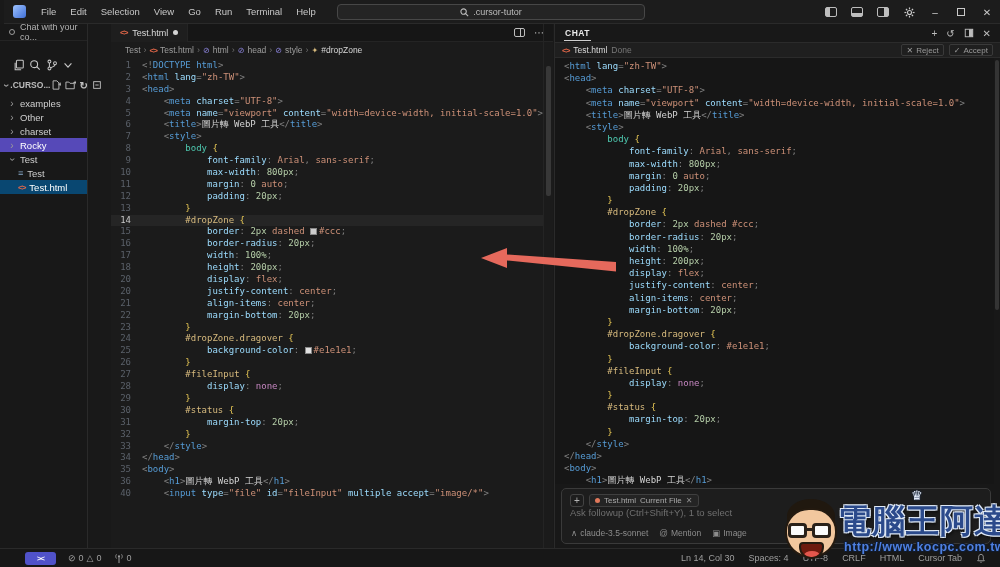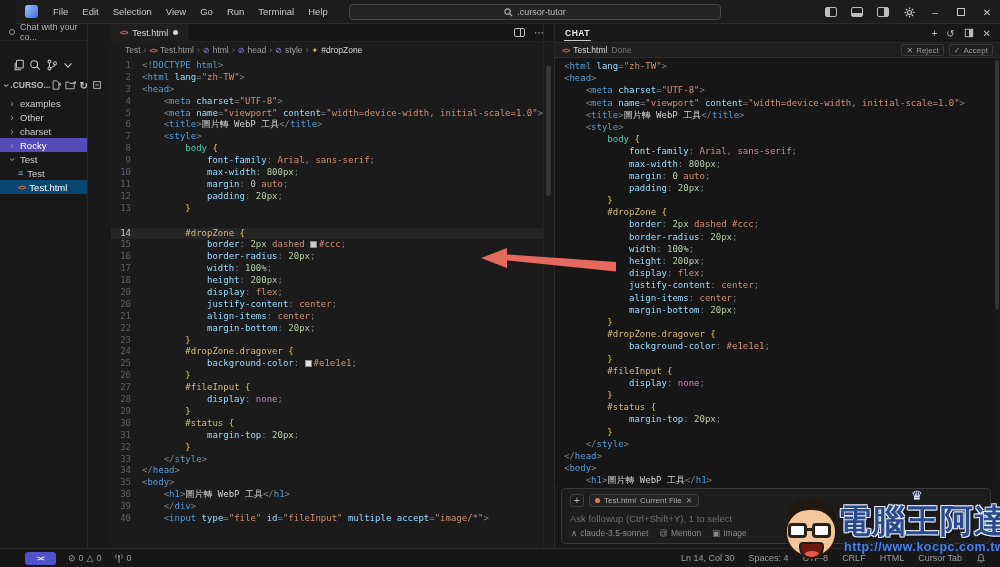--- a/index.html
+++ b/index.html
@@ -1,25 +1,25 @@
 <!DOCTYPE html>
 <html><head>
 <meta charset="utf-8">
 <style>
   *{box-sizing:border-box;margin:0;padding:0;}
   html,body{width:1000px;height:567px;overflow:hidden;}
   body{position:relative;background:#191919;font-family:"Liberation Sans",sans-serif;color:#cccccc;}
   svg{display:block;}
   
-  .titlebar{position:absolute;top:0;left:16px;right:0;height:24px;background:#1c1c1c;border-bottom:1px solid #2a2a2a;display:flex;align-items:center;z-index:5;}
+  .titlebar{position:absolute;top:0;left:4px;right:0;height:24px;background:#1c1c1c;border-bottom:1px solid #2a2a2a;display:flex;align-items:center;z-index:5;}
   .logo{width:13px;height:13px;margin:0 8px 0 9px;border-radius:3px;background:linear-gradient(135deg,#9ec3ff,#3f6fd8);}
   .menus{display:flex;align-items:center;}
   .menu-item{font-size:9.5px;color:#c8c8c8;padding:0 7px;line-height:24px;cursor:default;}
   .navarrows{margin-left:14px;display:flex;gap:10px;color:#b9b9b9;font-size:11px;}
-  .searchbox{position:absolute;left:333px;top:4px;width:372px;height:16px;border:1px solid #474747;border-radius:4px;background:#242424;display:flex;align-items:center;justify-content:center;gap:4px;color:#bdbdbd;font-size:9px;}
+  .searchbox{position:absolute;left:333px;top:4px;width:308px;height:16px;border:1px solid #474747;border-radius:4px;background:#242424;display:flex;align-items:center;justify-content:center;gap:4px;color:#bdbdbd;font-size:9px;}
   .wincontrols{position:absolute;right:0;top:0;height:24px;display:flex;align-items:center;gap:0;}
   .wc{width:26px;height:24px;display:flex;align-items:center;justify-content:center;color:#c9c9c9;font-size:10px;}
   .lay{width:12px;height:10px;border:1px solid #bdbdbd;border-radius:2px;position:relative;}
   .lay.l::before{content:"";position:absolute;left:0;top:0;bottom:0;width:4px;background:#bdbdbd;}
   .lay.b::before{content:"";position:absolute;left:0;right:0;bottom:0;height:3px;background:#bdbdbd;}
   .lay.r::before{content:"";position:absolute;right:0;top:0;bottom:0;width:4px;background:#bdbdbd;}
   
   .sidebar{position:absolute;top:24px;left:0;width:88px;bottom:19px;background:#181818;border-right:1px solid #2a2a2a;}
   .side-chat{height:17px;display:flex;align-items:center;gap:5px;padding:0 9px;font-size:9px;color:#b3b3b3;border-bottom:1px solid #242424;}
   .ring{width:6px;height:6px;border:1px solid #9a9a9a;border-radius:50%;flex:none;}
@@ -42,21 +42,21 @@
   .tab-actions{margin-left:auto;display:flex;gap:9px;align-items:center;padding-right:9px;color:#bdbdbd;font-size:10px;}
   .spl{width:11px;height:9px;border:1px solid #bdbdbd;border-radius:2px;position:relative;}
   .spl::before{content:"";position:absolute;left:50%;top:0;bottom:0;width:1px;background:#bdbdbd;}
   .breadcrumb{height:16px;display:flex;align-items:center;gap:3px;padding-left:14px;font-size:8.5px;color:#9d9d9d;}
   .breadcrumb .sep{color:#6f6f6f;font-size:9px;}
   .bc-sym{color:#8e86e0;font-size:8px;}
   .bc-id{color:#d7ba7d;font-size:8px;}
   .bc-last{color:#d8d8d8;}
   .code{position:absolute;top:35px;bottom:0;left:0;right:10px;overflow:hidden;font-family:"DejaVu Sans Mono",monospace;font-size:9px;line-height:11.9px;padding-top:1px;}
   .code-line{display:flex;white-space:pre;height:11.9px;}
-  .code-line.active{background:rgba(140,140,140,.09);margin-top:13px;}
+  .code-line.active{background:rgba(140,140,140,.09);}
   .ln{width:31px;flex:none;text-align:right;padding-right:11px;color:#5a6069;}
   .code-line.active .ln{color:#c8c8c8;}
   .tk-t{color:#569cd6}.tk-p{color:#808080}.tk-a{color:#9cdcfe}.tk-s{color:#ce9178}.tk-w{color:#d4d4d4}
   .tk-e{color:#4ec9b0}.tk-i{color:#d7ba7d}.tk-pr{color:#9cdcfe}.tk-v{color:#ce9178}.tk-n{color:#b5cea8}
   .tk-k{color:#c586c0}.tk-b{color:#e8c855}
   .tk-sw{display:inline-block;width:7px;height:7px;border:1px solid #888;margin:0 2px -1px 0;}
   .ed-scroll{position:absolute;right:2px;top:42px;width:5px;height:130px;background:#383838;border-radius:2px;}
   .ed-track{position:absolute;right:0;top:0,0;width:10px;top:0;bottom:0;border-left:1px solid #242424;}
   
   .chat{position:absolute;top:24px;left:554px;right:0;bottom:19px;background:#181818;border-left:1px solid #2a2a2a;}
@@ -70,21 +70,21 @@
   .cf-btn{border:1px solid #3a3a3a;border-radius:2px;color:#9a9a9a;font-size:8px;padding:0px 4px;display:flex;gap:3px;align-items:center;height:12px;}
   .chat-code{position:absolute;top:34px;bottom:64px;left:0;right:6px;overflow:hidden;background:#161616;font-family:"DejaVu Sans Mono",monospace;font-size:9px;line-height:12.2px;padding:2px 0 0 9px;}
   .chat-code .code-line{height:12.2px;}
   .chat-scroll{position:absolute;right:1px;top:36px;width:4px;height:250px;background:#343434;border-radius:2px;}
   .chat-input{position:absolute;left:6px;right:9px;bottom:4px;height:56px;background:#1d1d1d;border:1px solid #3a3a3a;border-radius:5px;padding:5px 8px;}
   .ci-row1{display:flex;align-items:center;gap:5px;}
   .plusbtn{width:14px;height:13px;border:1px solid #434343;border-radius:3px;color:#b5b5b5;font-size:10px;display:flex;align-items:center;justify-content:center;}
   .chip{display:flex;align-items:center;gap:4px;border:1px solid #3f3f3f;border-radius:3px;background:#242424;height:13px;padding:0 5px;font-size:8px;color:#ababab;}
   .chip .odot{width:5px;height:5px;border-radius:50%;background:#e2795b;}
   .chip .x{color:#8a8a8a;}
-  .ci-ph{margin-top:6px;font-size:9.5px;color:#6f6f6f;}
+  .ci-ph{font-size:9.5px;color:#6f6f6f;}
   .ci-row3{position:absolute;left:9px;right:9px;bottom:5px;display:flex;align-items:center;gap:11px;font-size:8.5px;color:#8d8d8d;}
   .ci-item{display:flex;align-items:center;gap:3px;}
   
   .statusbar{position:absolute;left:0;right:0;bottom:0;height:19px;background:#171717;border-top:1px solid #2a2a2a;display:flex;align-items:center;font-size:9px;color:#9f9f9f;z-index:10;}
   .remote{margin-left:25px;width:31px;height:13px;background:#5052c9;border-radius:3px;color:#fff;font-size:7.5px;font-weight:bold;display:flex;align-items:center;justify-content:center;letter-spacing:-1px;}
   .sb-item{display:flex;align-items:center;gap:3px;margin-left:12px;}
   .sb-right{margin-left:auto;display:flex;align-items:center;gap:14px;padding-right:14px;}
   
   .arrow{position:absolute;left:478px;top:246px;z-index:40;pointer-events:none;}
   
@@ -312,21 +312,20 @@
       <div class="code-line"><span class="ln">27</span><span><span class="tk-w">        </span><span class="tk-i">#fileInput</span><span class="tk-b"> {</span></span></div>
       <div class="code-line"><span class="ln">28</span><span><span class="tk-w">            </span><span class="tk-pr">display</span><span class="tk-p">: </span><span class="tk-k">none</span><span class="tk-p">;</span></span></div>
       <div class="code-line"><span class="ln">29</span><span><span class="tk-w">        </span><span class="tk-b">}</span></span></div>
       <div class="code-line"><span class="ln">30</span><span><span class="tk-w">        </span><span class="tk-i">#status</span><span class="tk-b"> {</span></span></div>
       <div class="code-line"><span class="ln">31</span><span><span class="tk-w">            </span><span class="tk-pr">margin-top</span><span class="tk-p">: </span><span class="tk-n">20px</span><span class="tk-p">;</span></span></div>
       <div class="code-line"><span class="ln">32</span><span><span class="tk-w">        </span><span class="tk-b">}</span></span></div>
       <div class="code-line"><span class="ln">33</span><span><span class="tk-w">    </span><span class="tk-p">&lt;/</span><span class="tk-t">style</span><span class="tk-p">&gt;</span></span></div>
       <div class="code-line"><span class="ln">34</span><span><span class="tk-p">&lt;/</span><span class="tk-t">head</span><span class="tk-p">&gt;</span></span></div>
       <div class="code-line"><span class="ln">35</span><span><span class="tk-p">&lt;</span><span class="tk-t">body</span><span class="tk-p">&gt;</span></span></div>
       <div class="code-line"><span class="ln">36</span><span><span class="tk-w">    </span><span class="tk-p">&lt;</span><span class="tk-t">h1</span><span class="tk-p">&gt;</span><span class="tk-w">圖片轉 WebP 工具</span><span class="tk-p">&lt;/</span><span class="tk-t">h1</span><span class="tk-p">&gt;</span></span></div>
-      <div class="code-line"><span class="ln">39</span><span><span class="tk-w">    </span><span class="tk-p">&lt;/</span><span class="tk-t">div</span><span class="tk-p">&gt;</span></span></div>
       <div class="code-line"><span class="ln">40</span><span><span class="tk-w">    </span><span class="tk-p">&lt;</span><span class="tk-t">input</span><span class="tk-a"> type</span><span class="tk-p">=</span><span class="tk-s">"file"</span><span class="tk-a"> id</span><span class="tk-p">=</span><span class="tk-s">"fileInput"</span><span class="tk-a"> multiple accept</span><span class="tk-p">=</span><span class="tk-s">"image/*"</span><span class="tk-p">&gt;</span></span></div>
     </div>
   <div class="ed-track"></div>
   <div class="ed-scroll"></div>
 </div>
 
 <div class="chat">
   <div class="chat-header">
     <span class="chat-title">CHAT</span>
     <span class="chat-hicons">

